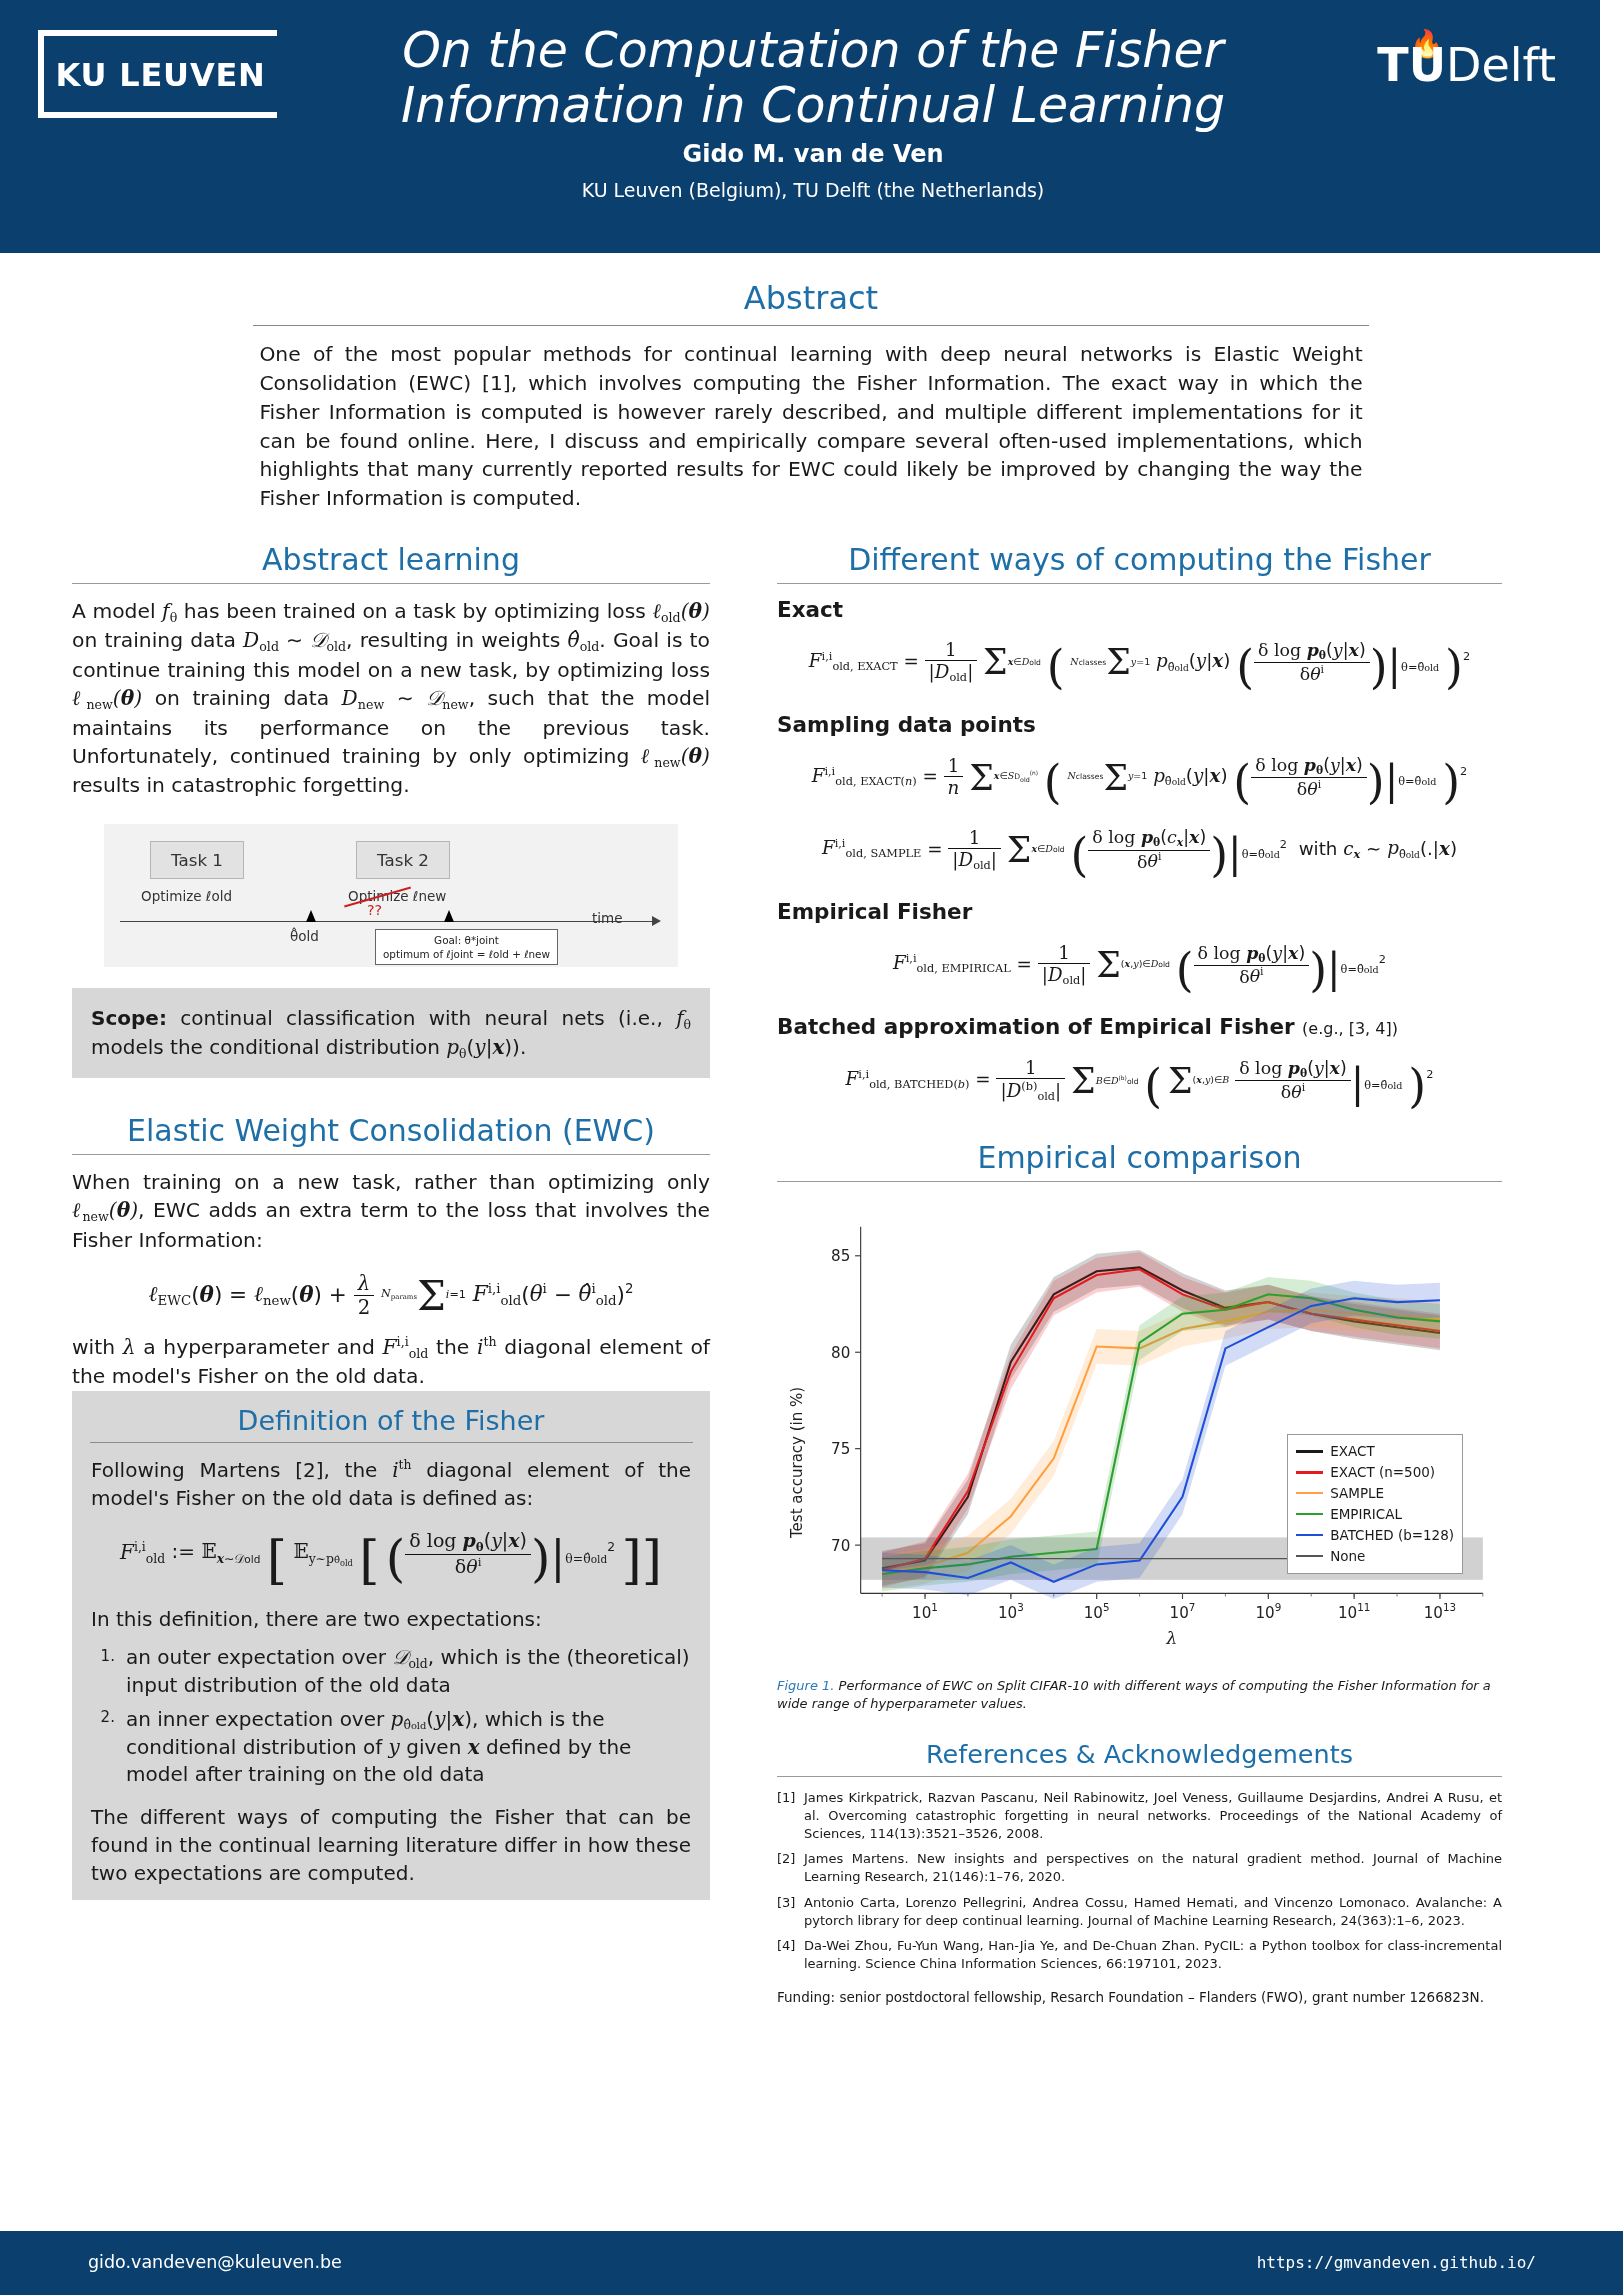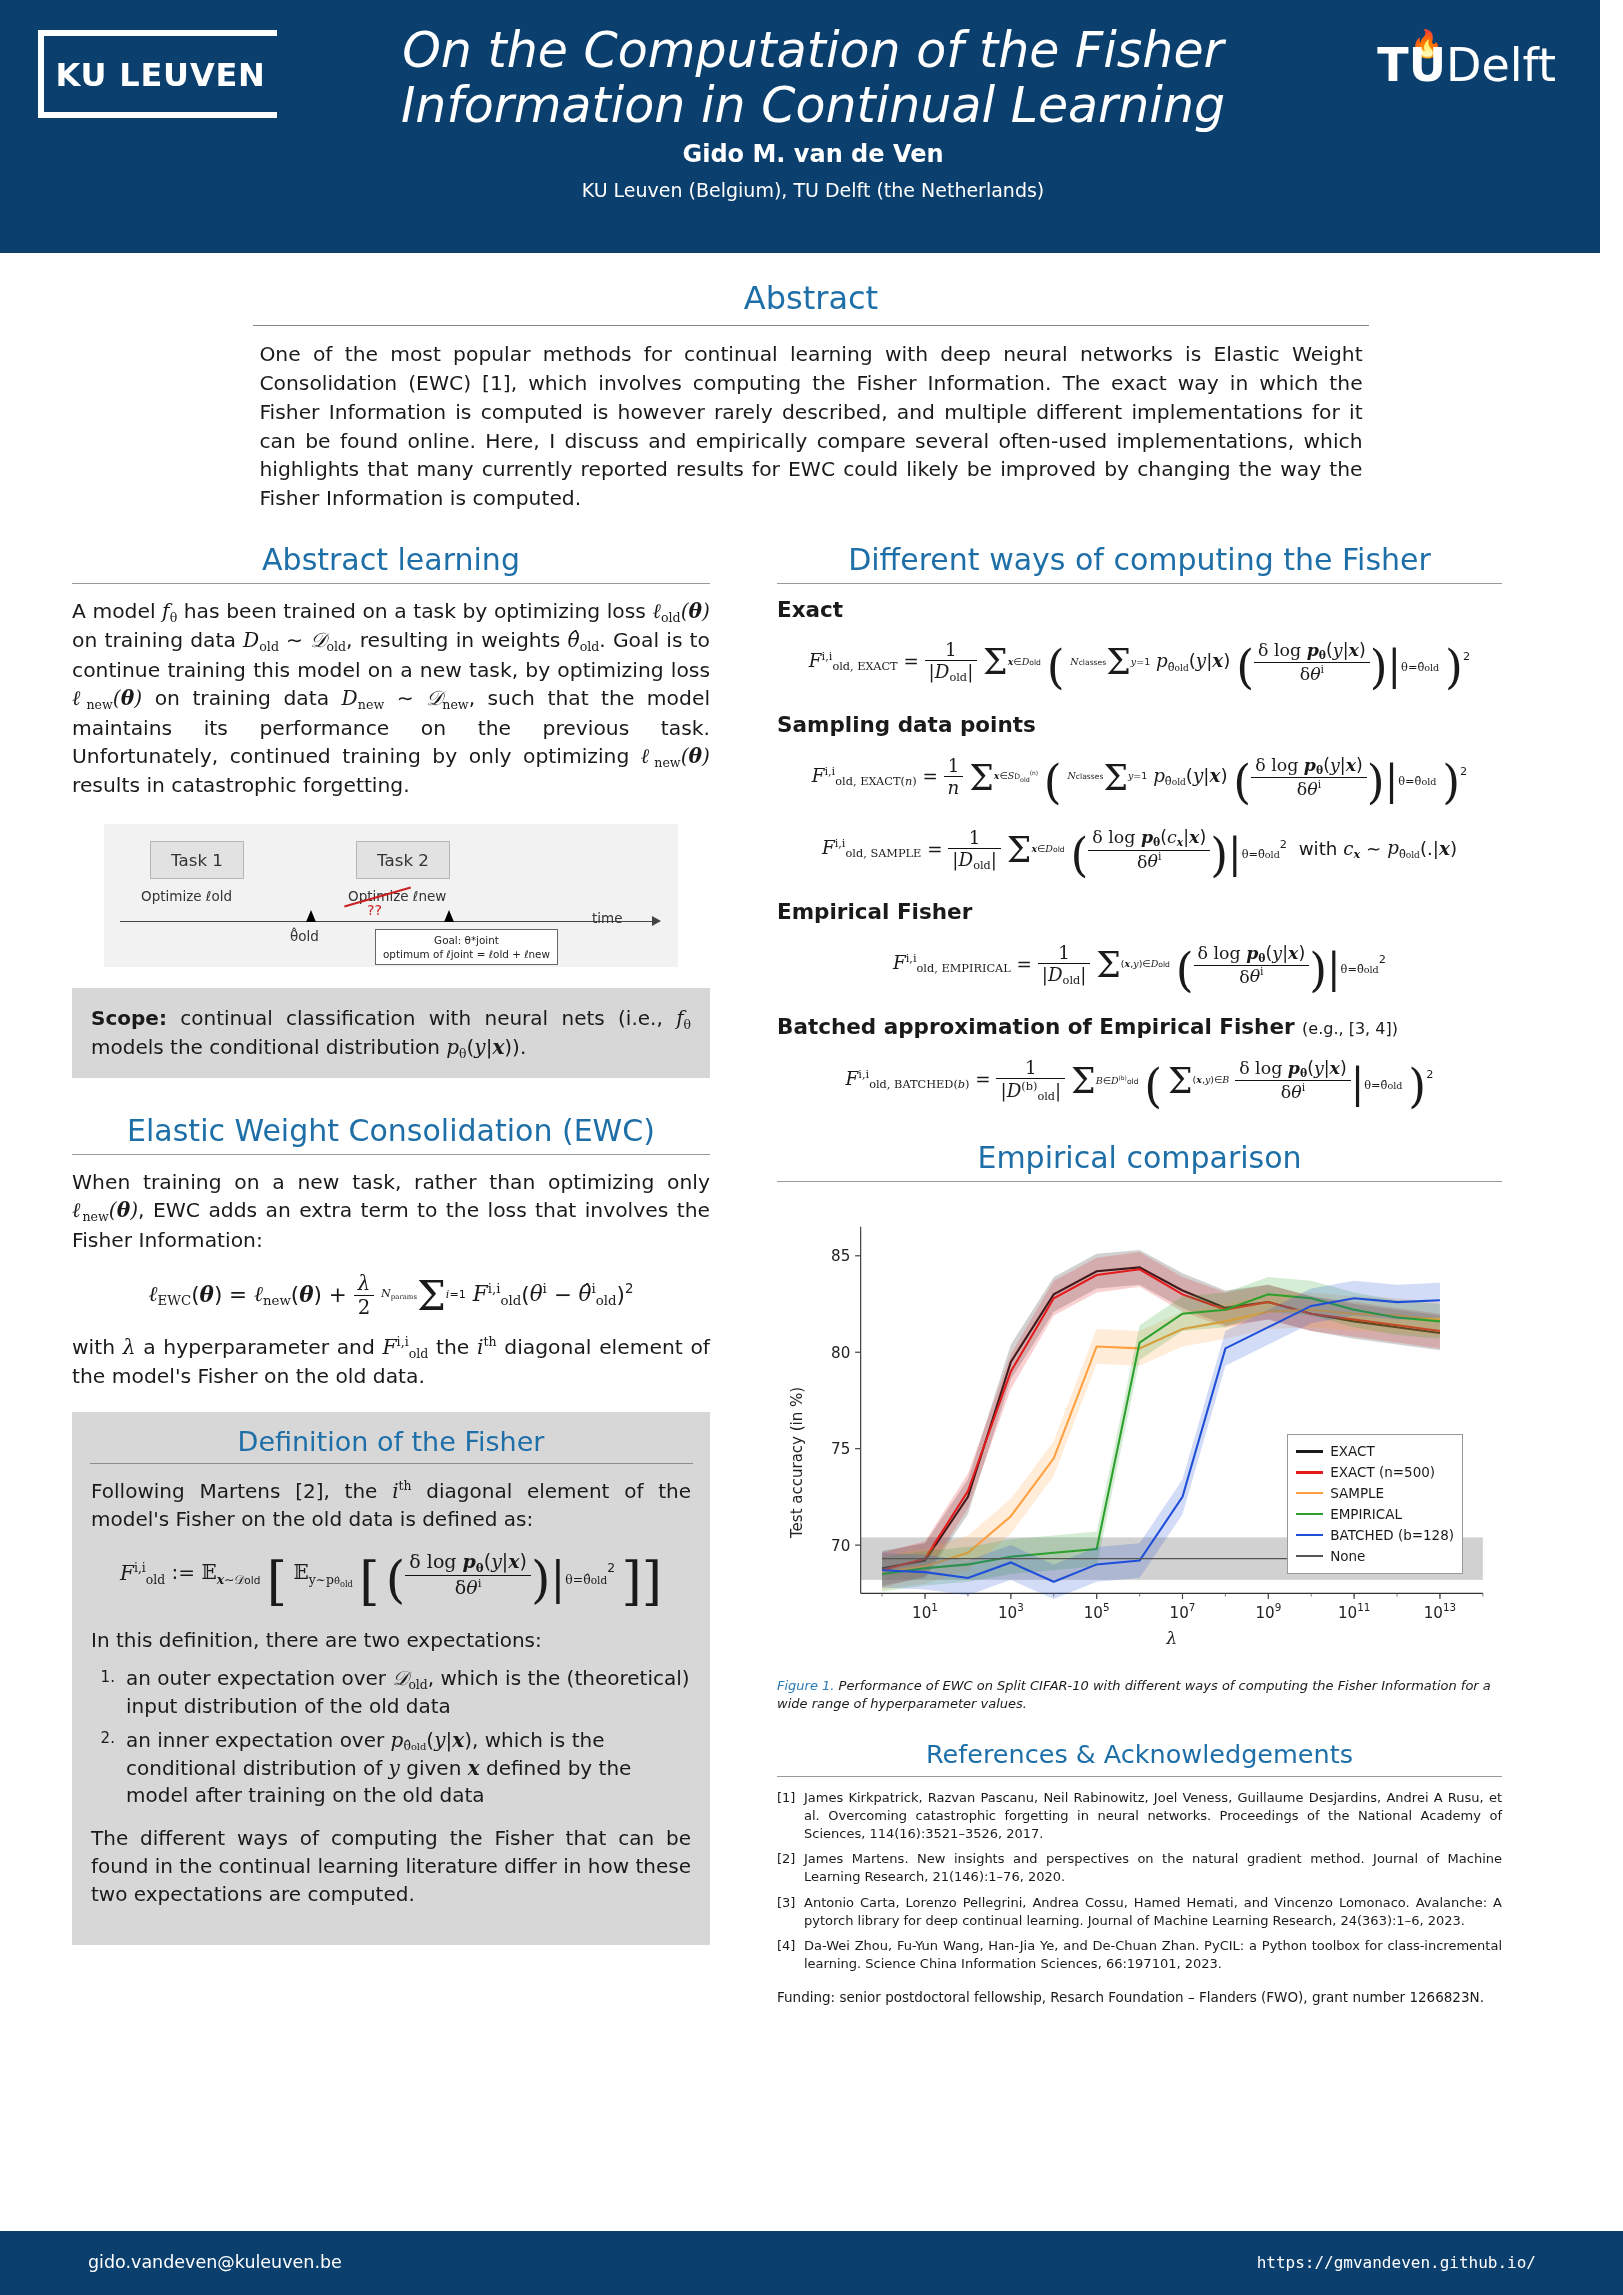--- a/index.html
+++ b/index.html
@@ -139,21 +139,21 @@
   .sqbr  { font-size:2.6em; font-family:"DejaVu Serif",serif; vertical-align:-0.38em; font-weight:300;}
   .vbar  { font-size:2.2em; font-family:"DejaVu Serif",serif; vertical-align:-0.30em; font-weight:300;}
   .stack { display:inline-block; text-align:center; vertical-align:middle; font-size:0.52em; line-height:1.1;}
 
   .sub-head { font-size:21.5px; font-weight:bold; margin-top:17.5px; }
   .sub-head .small { font-weight:normal; font-size:16px; }
 
   
   .ewc-title { color:#1e6fa8; font-size:30px; text-align:center; padding-bottom:6.4px; }
 
-  .def-box { background:#d7d7d7; padding:0 0 37px 0; margin-top:21px; }
+  .def-box { background:#d7d7d7; padding:0 0 13px 0; }
   .def-box .dtitle { color:#1e6fa8; font-size:27px; text-align:center; padding:14.3px 0 6.4px 0;}
   .def-box .drule { height:0.8px; background:#8d8d8d; margin:0 17.5px 12.8px 17.5px; }
   .def-box .dtext { font-size:20px; line-height:1.4; padding:0 19px; text-align:justify;}
   ol.enum { margin:11px 0 0 0; padding-left:0; list-style:none; }
   ol.enum li { font-size:20px; line-height:1.38; margin-bottom:6.4px; padding-left:35px; position:relative;}
   ol.enum li .num { position:absolute; left:9.6px; top:1.6px; font-size:15px; }
 
   
   .chart-title { color:#1e6fa8; font-size:30px; text-align:center; padding-bottom:6.4px; margin-top:27px;}
   .chart-area { position:relative; width:725px; height:478px; }
@@ -468,21 +468,21 @@
   <div class="caption">
     <span class="figlabel">Figure 1.</span>
     <span class="ital">Performance of EWC on Split CIFAR-10 with different ways of computing the Fisher Information for a wide range of hyperparameter values.</span>
   </div>
 
   <div class="ref-title">References &amp; Acknowledgements</div>
   <div class="sec-rule"></div>
   <div class="refs" id="refs-list">
       <div class="ritem">
         <div class="rnum">[1]</div>
-        <div class="rtext">James Kirkpatrick, Razvan Pascanu, Neil Rabinowitz, Joel Veness, Guillaume Desjardins, Andrei A Rusu, et al.  Overcoming catastrophic forgetting in neural networks.  Proceedings of the National Academy of Sciences, 114(16):3521–3526, 2017.</div>
+        <div class="rtext">James Kirkpatrick, Razvan Pascanu, Neil Rabinowitz, Joel Veness, Guillaume Desjardins, Andrei A Rusu, et al.  Overcoming catastrophic forgetting in neural networks.  Proceedings of the National Academy of Sciences, 114(13):3521–3526, 2008.</div>
       </div>
       <div class="ritem">
         <div class="rnum">[2]</div>
         <div class="rtext">James Martens.  New insights and perspectives on the natural gradient method. Journal of Machine Learning Research, 21(146):1–76, 2020.</div>
       </div>
       <div class="ritem">
         <div class="rnum">[3]</div>
         <div class="rtext">Antonio Carta, Lorenzo Pellegrini, Andrea Cossu, Hamed Hemati, and Vincenzo Lomonaco. Avalanche: A pytorch library for deep continual learning.  Journal of Machine Learning Research, 24(363):1–6, 2023.</div>
       </div>
       <div class="ritem">

